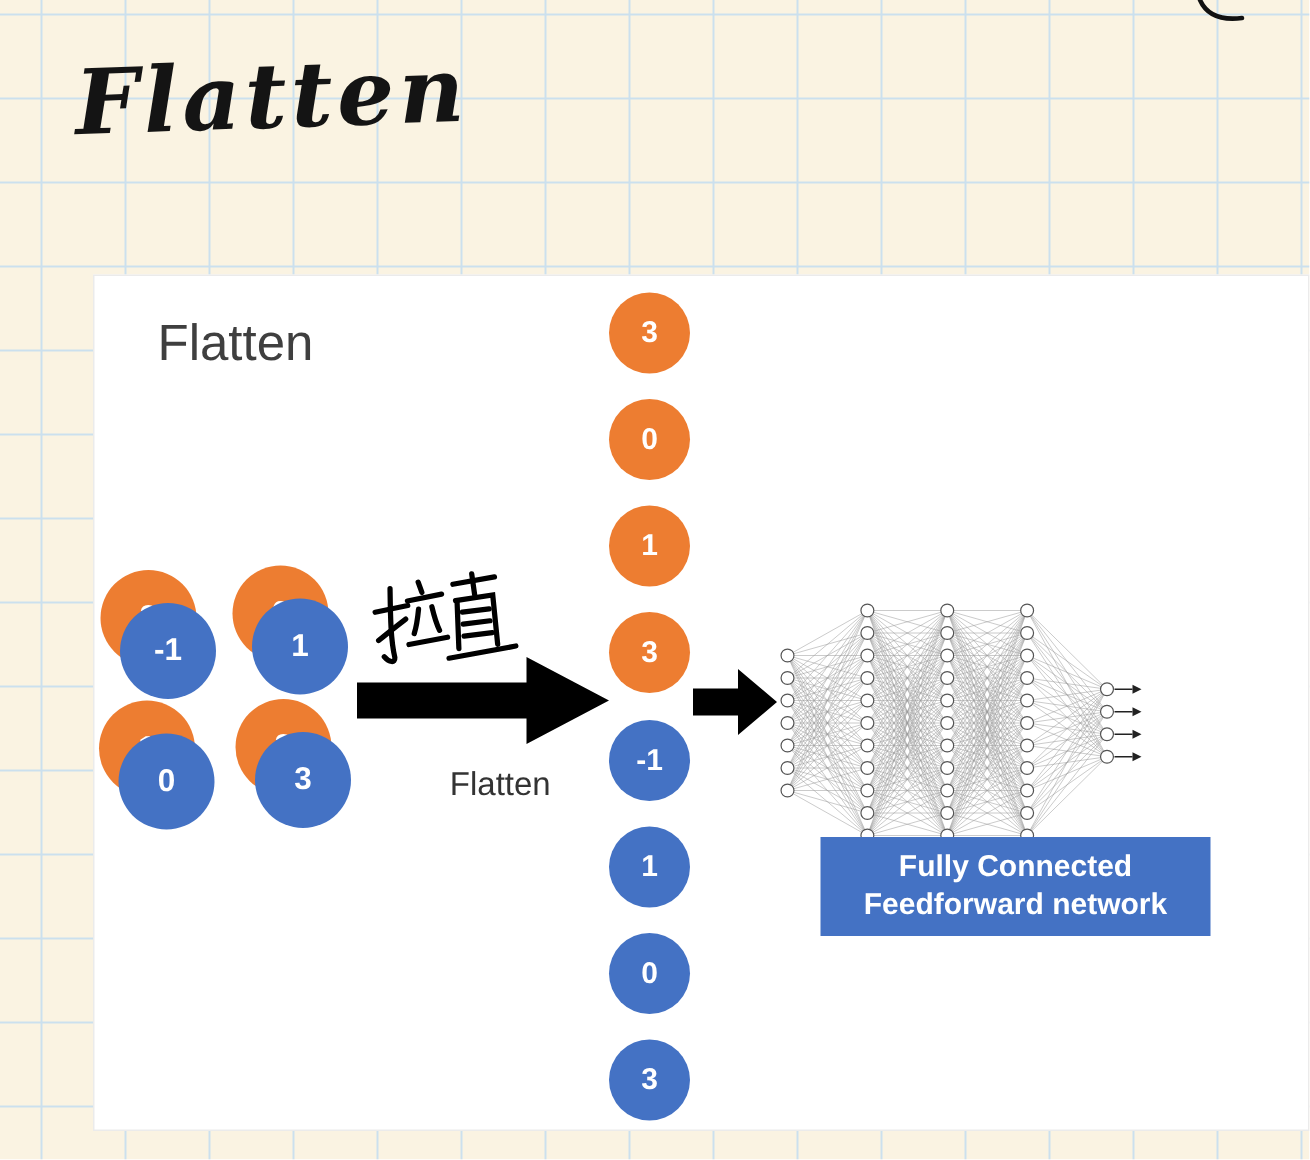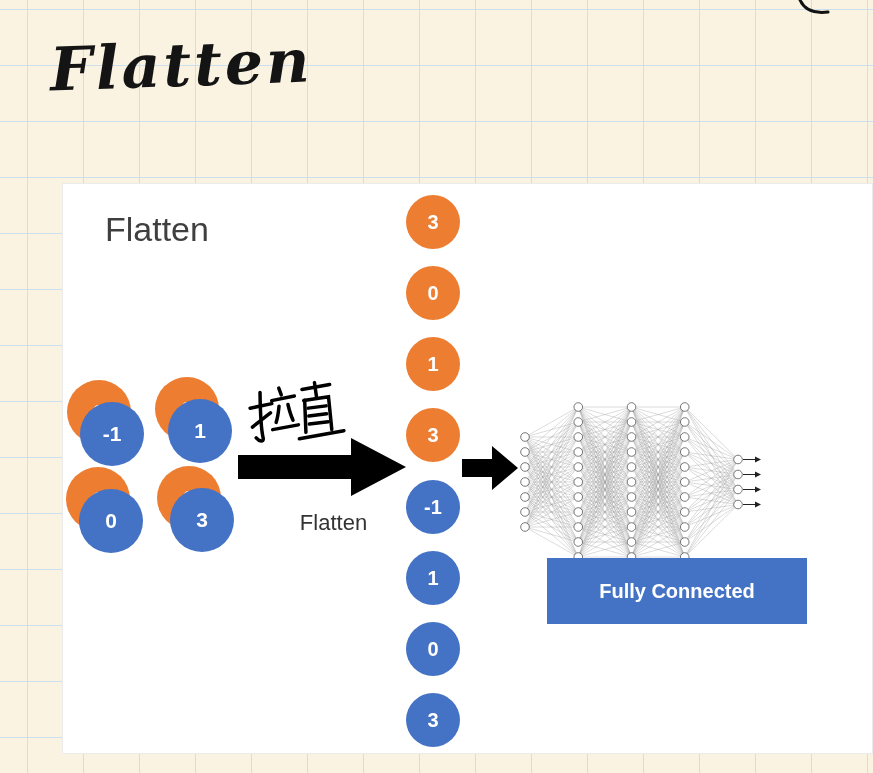--- a/index.html
+++ b/index.html
@@ -538,16 +538,17 @@
         <line x1="232" y1="77.5" x2="244" y2="77.5" stroke="#222" stroke-width="1"></line>
         <polygon points="244,74.5 250,77.5 244,80.5" fill="#222"></polygon>
         <line x1="232" y1="92.5" x2="244" y2="92.5" stroke="#222" stroke-width="1"></line>
         <polygon points="244,89.5 250,92.5 244,95.5" fill="#222"></polygon>
         <line x1="232" y1="107.5" x2="244" y2="107.5" stroke="#222" stroke-width="1"></line>
         <polygon points="244,104.5 250,107.5 244,110.5" fill="#222"></polygon>
       </svg>
 
     <div class="caption-box">
       <div>Fully Connected</div>
+      <div>Feedforward network</div>
     </div>
 
   </div>
 </div>
 
 </body></html>

